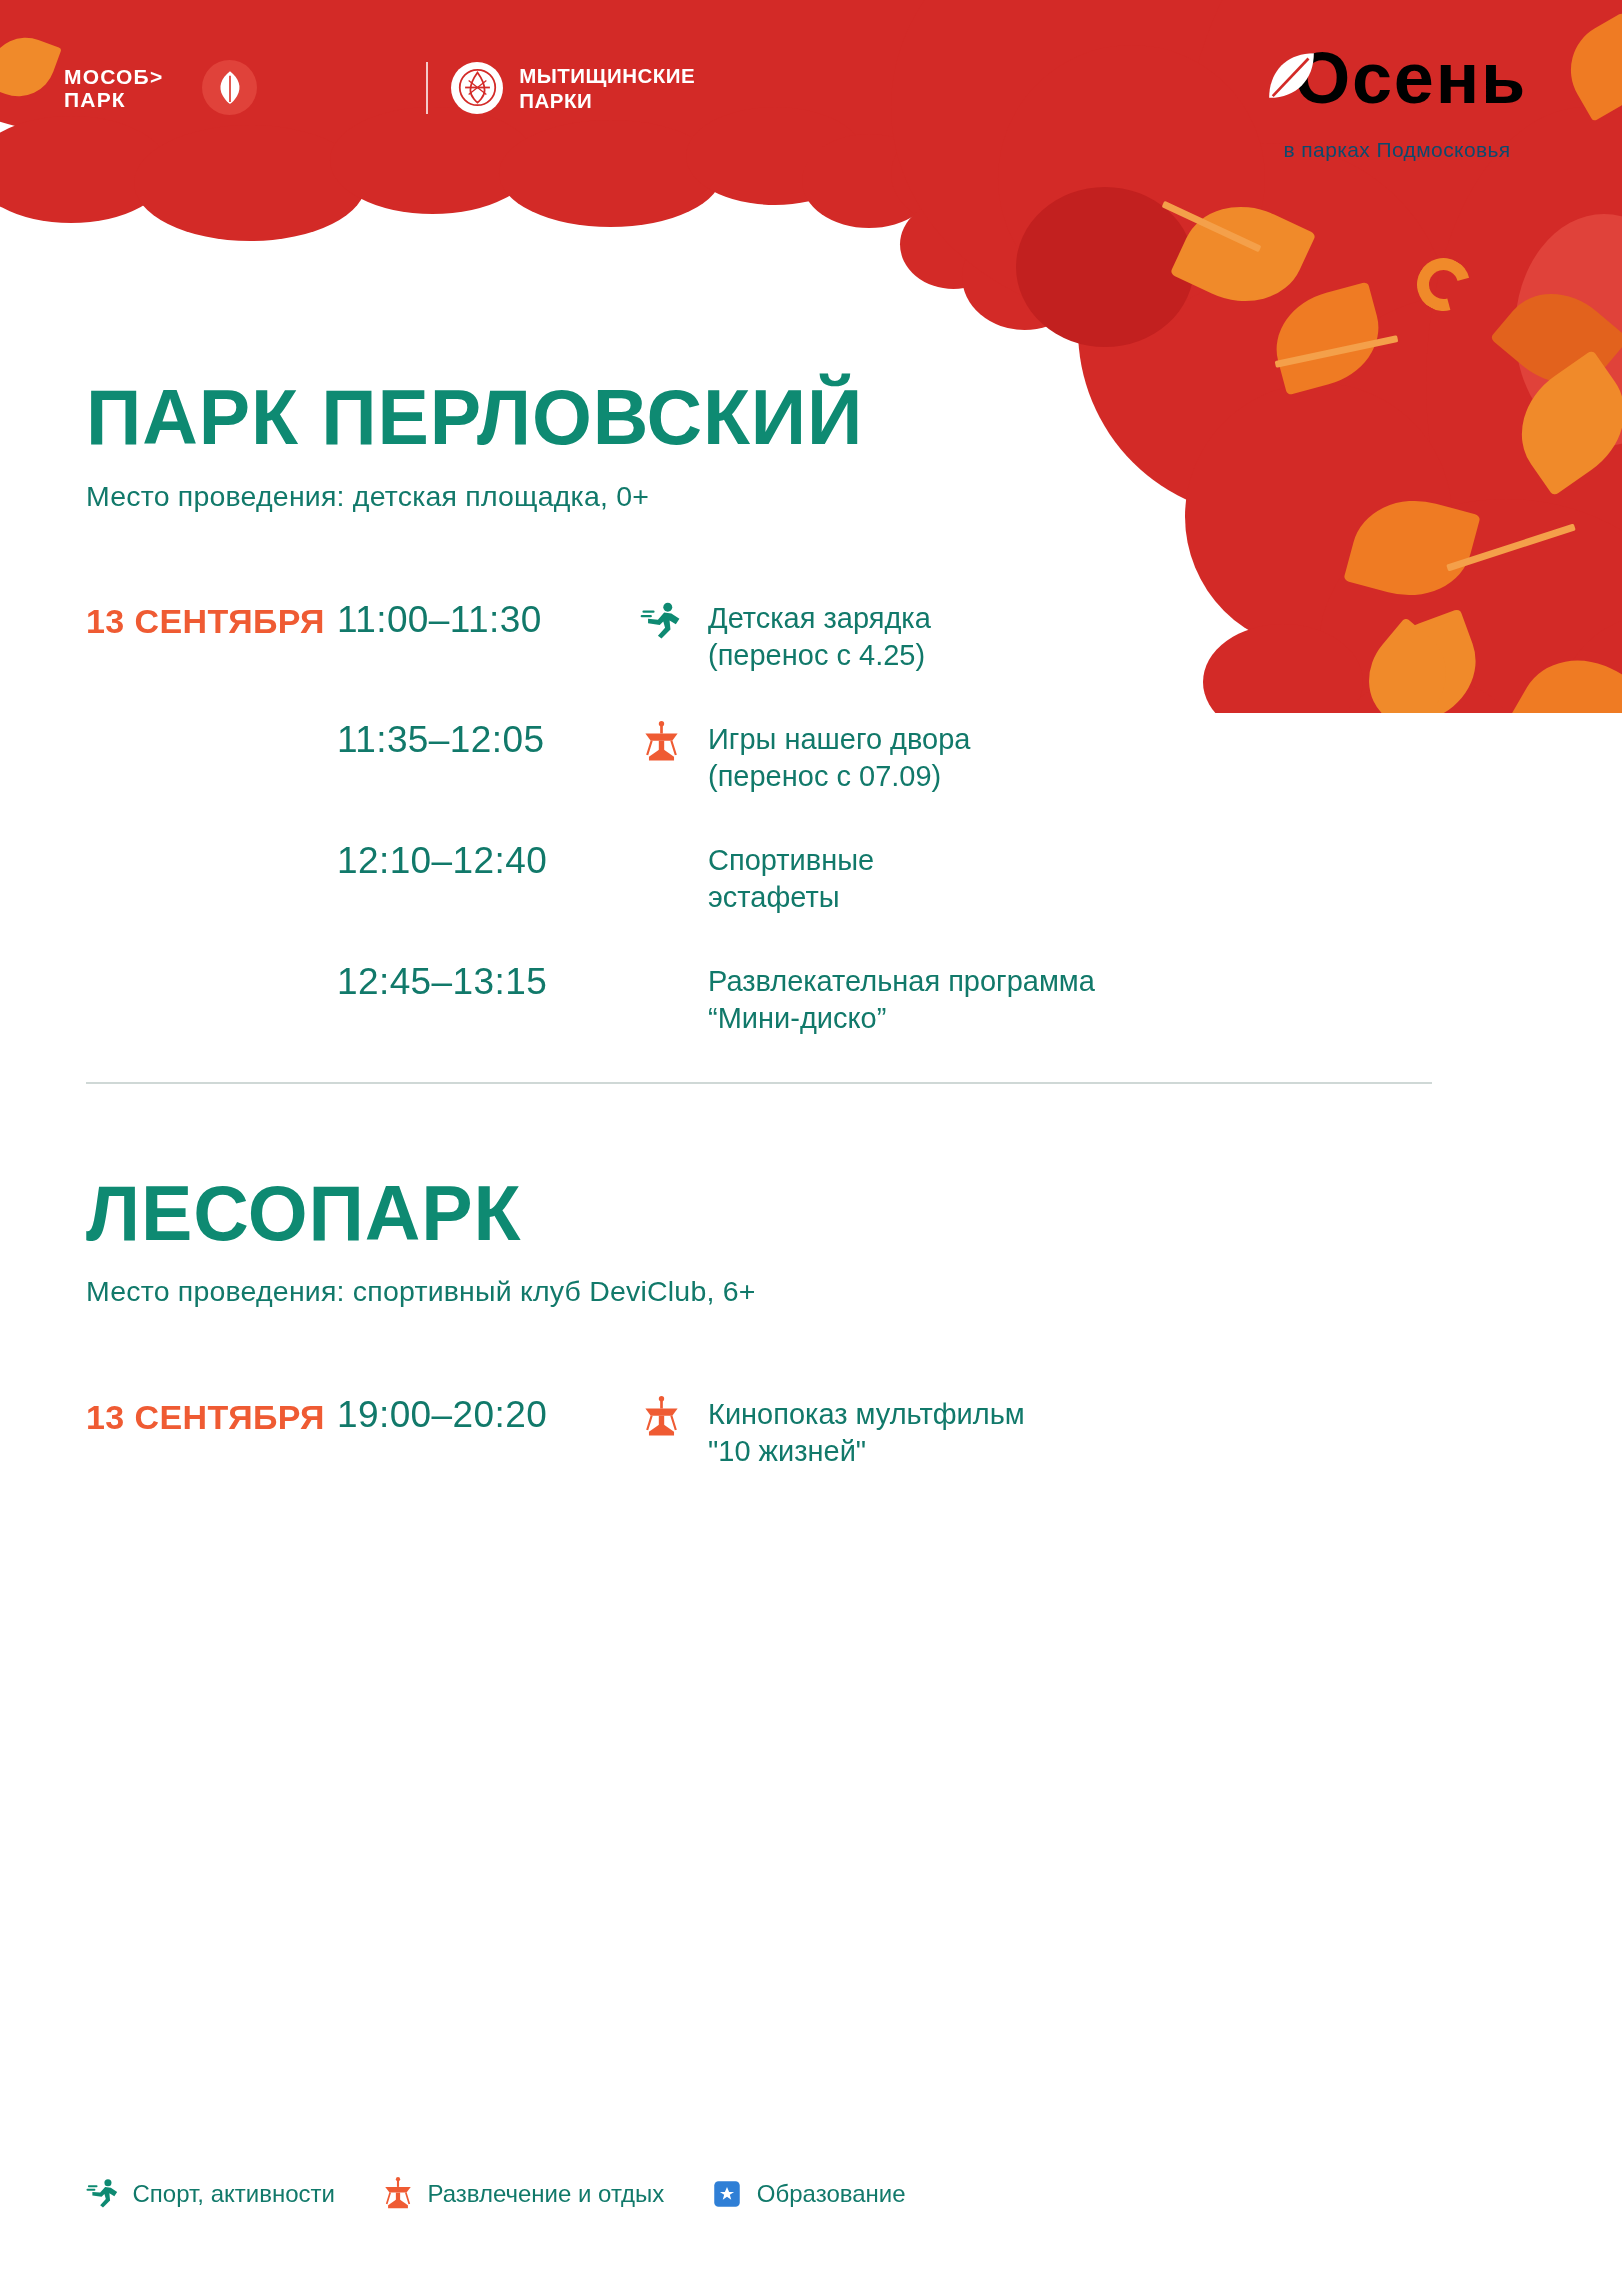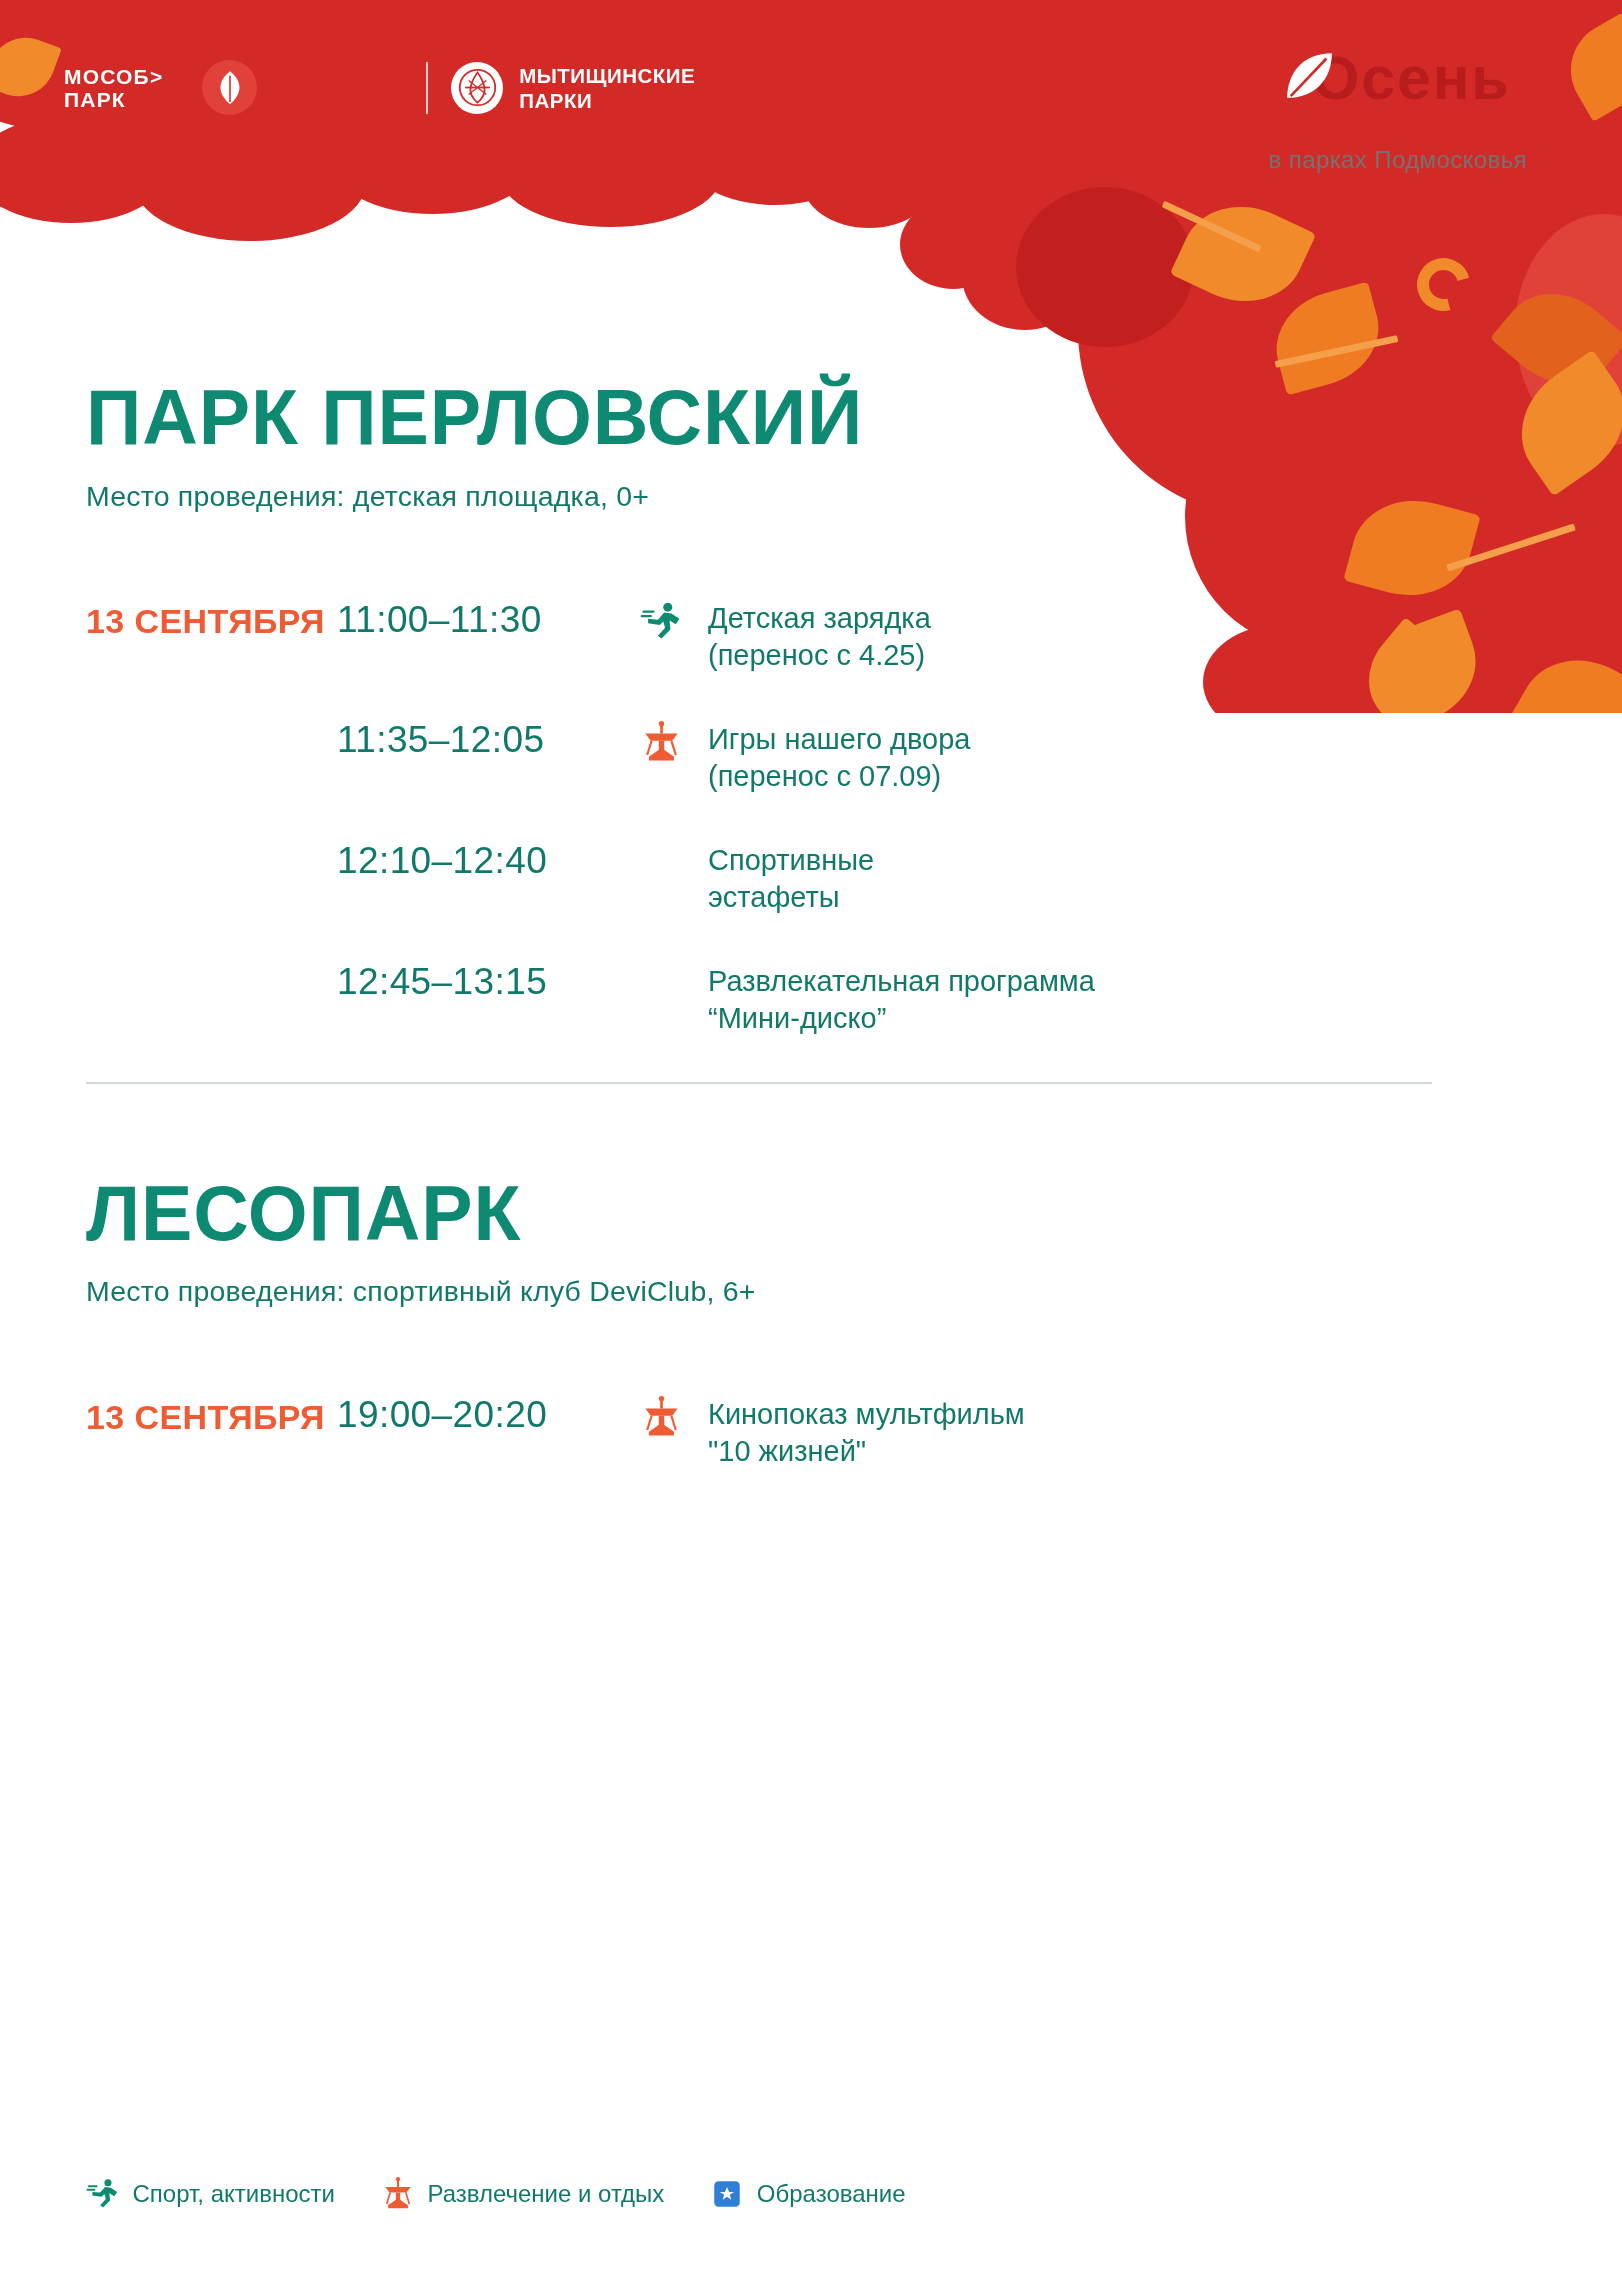--- a/index.html
+++ b/index.html
@@ -129,33 +129,33 @@
 
   
   .autumn {
     position: absolute;
     top: 32px; right: 96px;
     text-align: center;
     z-index: 11;
   }
   .autumn-word {
     font-family: "Liberation Sans", sans-serif;
-    font-size: 61px;
+    font-size: 72px;
     font-weight: bold;
-    color: #b91c1c;
+    color: #000000;
     letter-spacing: 1.8px;
     line-height: 93px;
     position: relative;
     display: inline-block;
     padding-left: 27px;
   }
   .autumn-sub {
-    margin-top: 21px;
-    color: #737373;
-    font-size: 24px;
+    margin-top: 13px;
+    color: #0c4a6e;
+    font-size: 21px;
     letter-spacing: 0.4px;
   }
   .autumn-leaf {
     position: absolute;
     left: -5.3px; top: 14.3px;
     width: 59px; height: 59px;
   }
 
   
   .content {

